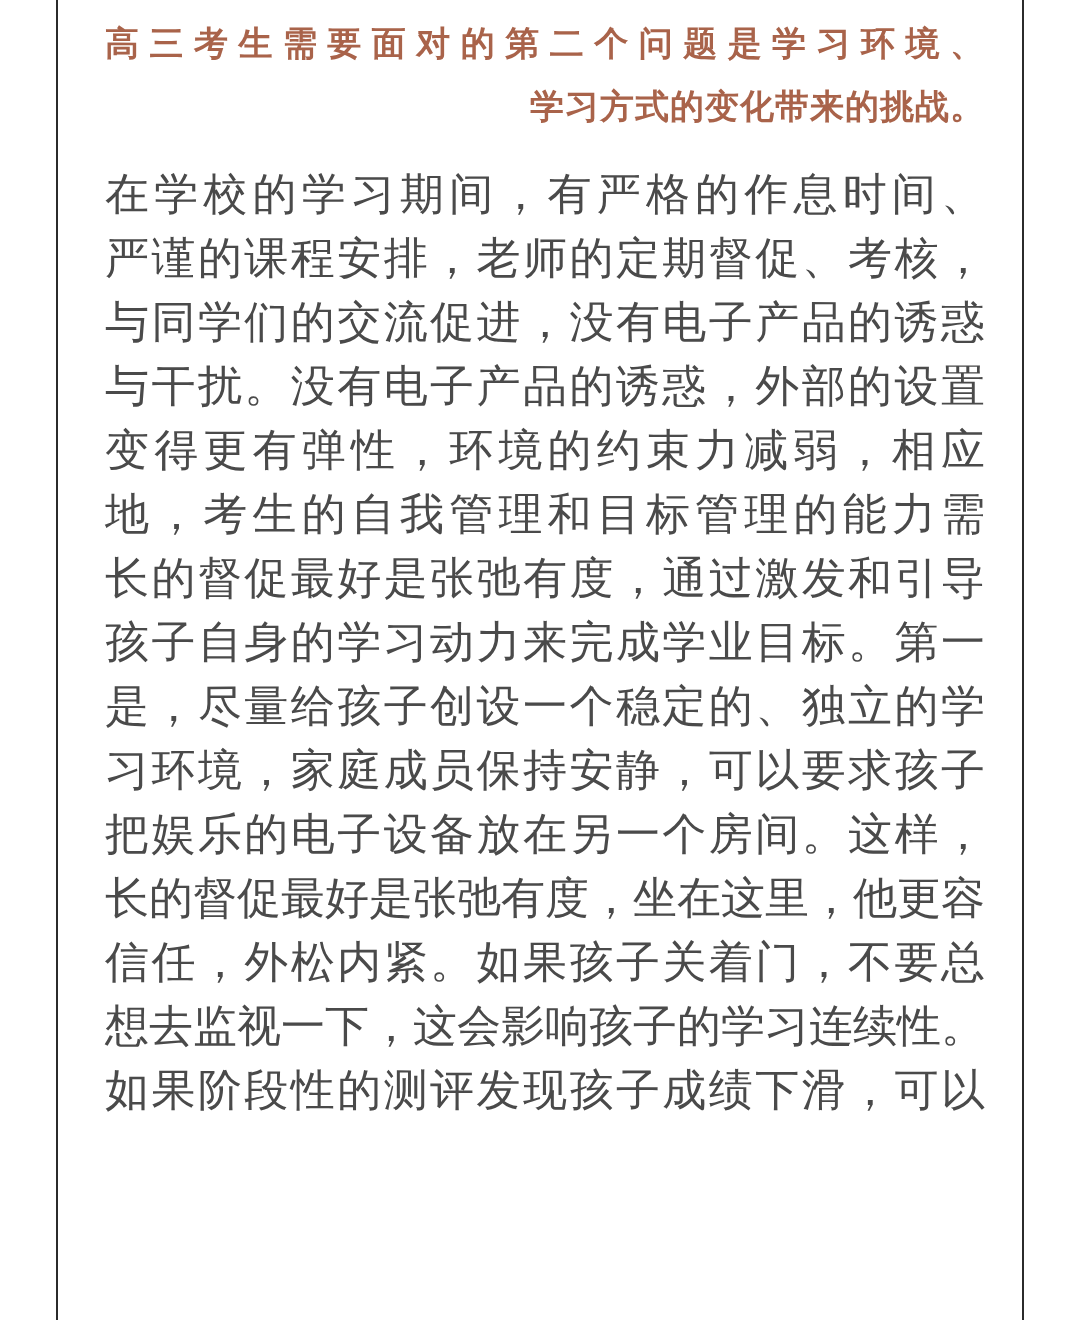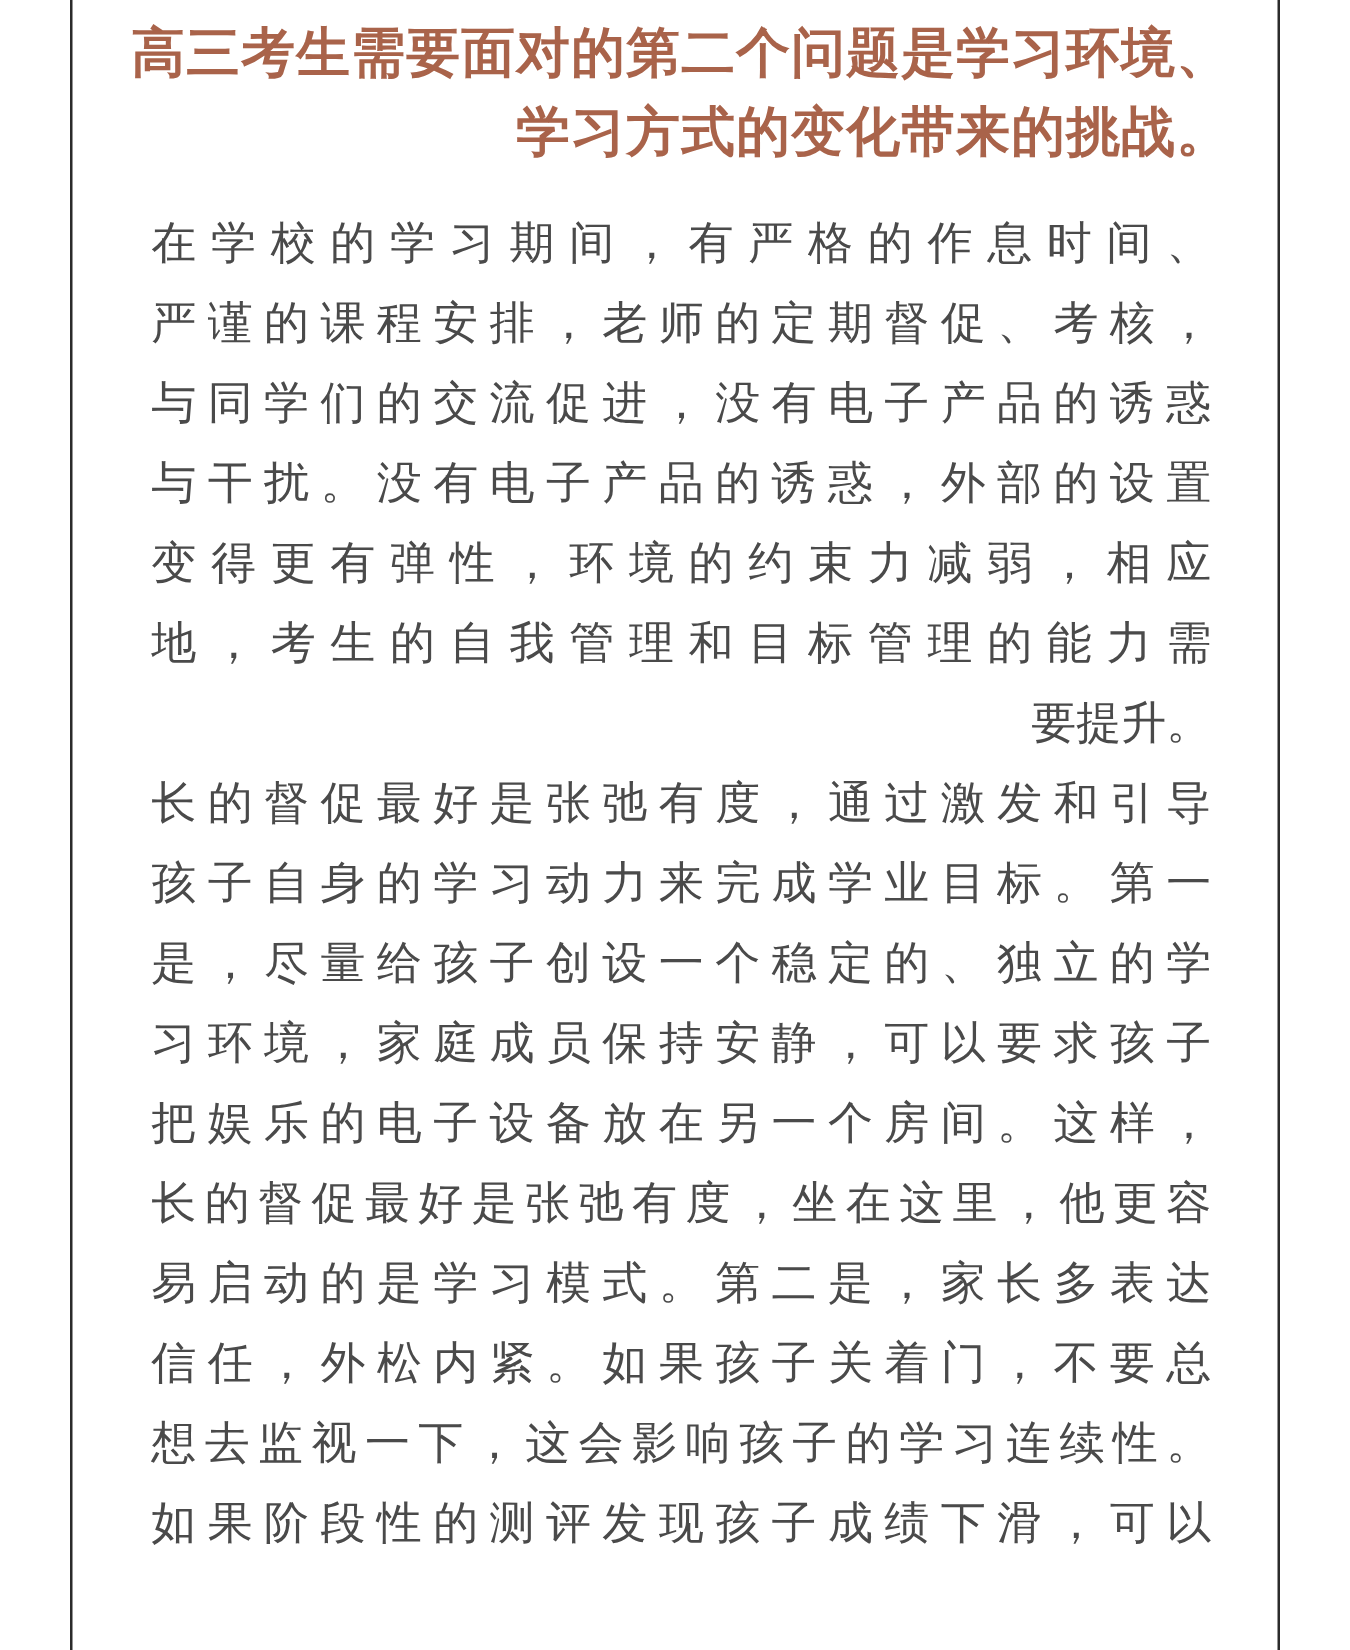--- a/index.html
+++ b/index.html
@@ -27,30 +27,30 @@
 
   .content {
     position: absolute;
     left: 105px;
     top: 12px;
     width: 880px;
   }
 
   .heading {
     margin: 0 0 24px 0;
-    font-size: 43px;
+    font-size: 34px;
     font-weight: 700;
     line-height: 63px;
     letter-spacing: 1px;
     color: var(--accent-color, #a9634a);
   }
 
   .article {
-    margin: 16px;
-    font-size: 36px;
+    margin: 0;
+    font-size: 44px;
     font-weight: 300;
     line-height: 64px;
     color: var(--text-color, #4a4a4a);
   }
 
   .paragraph { margin: 0; }
 
   .line {
     white-space: nowrap;
     text-align: right;
@@ -76,29 +76,27 @@
         <div class="line">学习方式的变化带来的挑战。</div>
       </h1>
     <div class="article">
         <div class="paragraph">
           <div class="line justify">在学校的学习期间，有严格的作息时间、</div>
           <div class="line justify">严谨的课程安排，老师的定期督促、考核，</div>
           <div class="line justify">与同学们的交流促进，没有电子产品的诱惑</div>
           <div class="line justify">与干扰。没有电子产品的诱惑，外部的设置</div>
           <div class="line justify">变得更有弹性，环境的约束力减弱，相应</div>
           <div class="line justify">地，考生的自我管理和目标管理的能力需</div>
-          <div class="line">要提升。</div>
         </div>
         <div class="paragraph">
           <div class="line justify">长的督促最好是张弛有度，通过激发和引导</div>
           <div class="line justify">孩子自身的学习动力来完成学业目标。第一</div>
           <div class="line justify">是，尽量给孩子创设一个稳定的、独立的学</div>
           <div class="line justify">习环境，家庭成员保持安静，可以要求孩子</div>
           <div class="line justify">把娱乐的电子设备放在另一个房间。这样，</div>
           <div class="line justify">长的督促最好是张弛有度，坐在这里，他更容</div>
-          <div class="line justify">易启动的是学习模式。第二是，家长多表达</div>
           <div class="line justify">信任，外松内紧。如果孩子关着门，不要总</div>
           <div class="line justify">想去监视一下，这会影响孩子的学习连续性。</div>
           <div class="line justify">如果阶段性的测评发现孩子成绩下滑，可以</div>
         </div>
       </div>
   </div>
 </div>
 
 </body></html>

